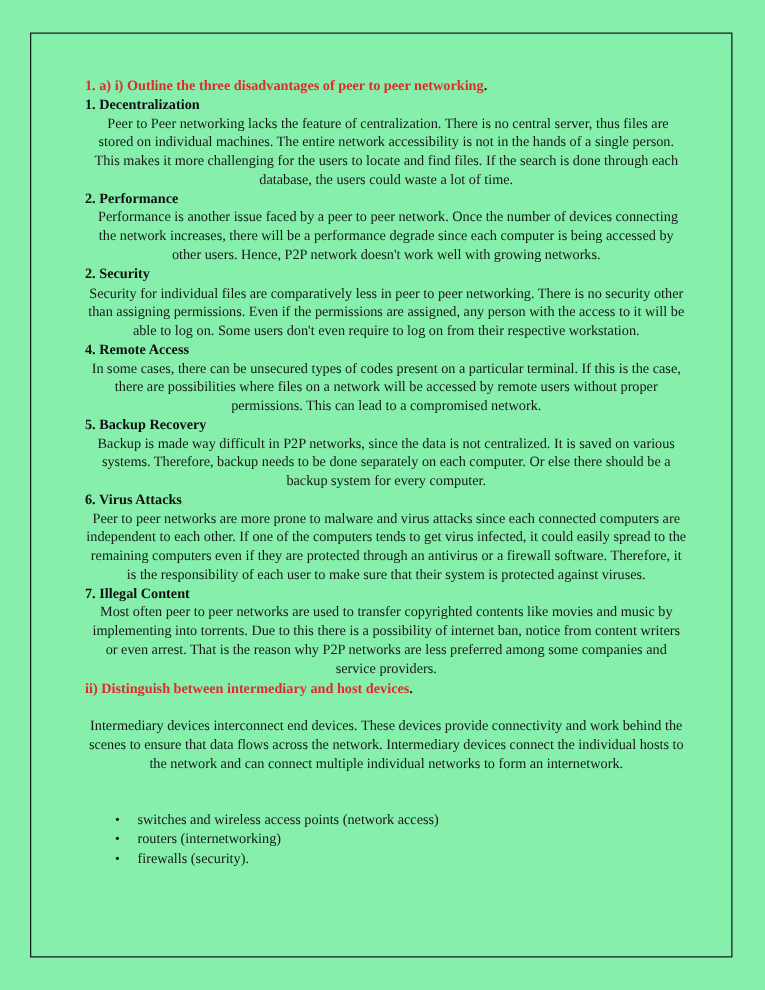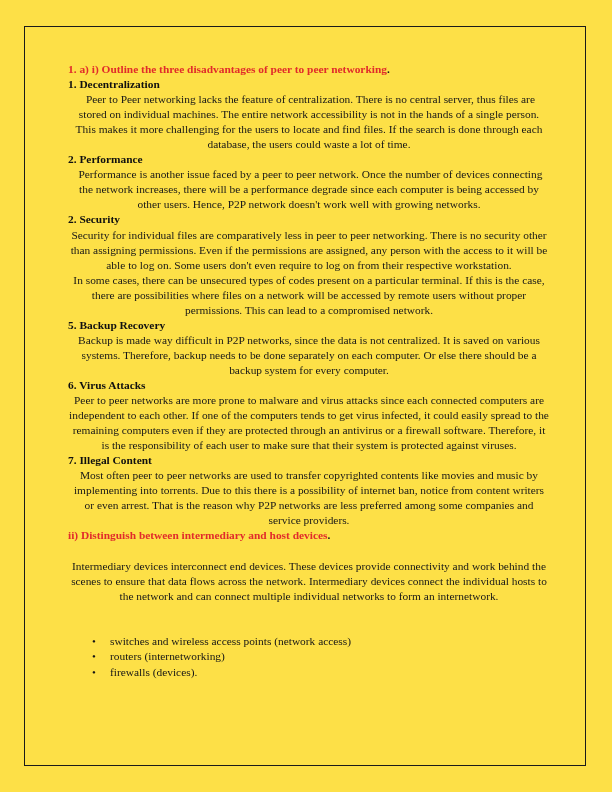--- a/index.html
+++ b/index.html
@@ -4,21 +4,21 @@
 <style>
   html, body {
     margin: 0;
     padding: 0;
     background: #ffffff;
   }
   .page {
     position: relative;
     width: 612px;
     height: 792px;
-    background: #fde047;
+    background: #86efac;
     overflow: hidden;
     font-family: "Liberation Serif", "DejaVu Serif", serif;
   }
   .page-border {
     position: absolute;
     left: 24px;
     top: 26px;
     width: 562px;
     height: 740px;
     border: 1.3px solid #1a1a1a;
@@ -92,20 +92,21 @@
 
     <p class="sub-heading">1. Decentralization</p>
     <p class="body-par lead-space">Peer to Peer networking lacks the feature of centralization. There is no central server, thus files are stored on individual machines. The entire network accessibility is not in the hands of a single person. This makes it more challenging for the users to locate and find files. If the search is done through each database, the users could waste a lot of time.</p>
 
     <p class="sub-heading">2. Performance</p>
     <p class="body-par lead-space">Performance is another issue faced by a peer to peer network. Once the number of devices connecting the network increases, there will be a performance degrade since each computer is being accessed by other users. Hence, P2P network doesn't work well with growing networks.</p>
 
     <p class="sub-heading">2. Security</p>
     <p class="body-par">Security for individual files are comparatively less in peer to peer networking. There is no security other than assigning permissions. Even if the permissions are assigned, any person with the access to it will be able to log on. Some users don't even require to log on from their respective workstation.</p>
 
+    <p class="sub-heading">4. Remote Access</p>
     <p class="body-par">In some cases, there can be unsecured types of codes present on a particular terminal. If this is the case, there are possibilities where files on a network will be accessed by remote users without proper permissions. This can lead to a compromised network.</p>
 
     <p class="sub-heading">5. Backup Recovery</p>
     <p class="body-par">Backup is made way difficult in P2P networks, since the data is not centralized. It is saved on various systems. Therefore, backup needs to be done separately on each computer. Or else there should be a backup system for every computer.</p>
 
     <p class="sub-heading">6. Virus Attacks</p>
     <p class="body-par">Peer to peer networks are more prone to malware and virus attacks since each connected computers are independent to each other. If one of the computers tends to get virus infected, it could easily spread to the remaining computers even if they are protected through an antivirus or a firewall software. Therefore, it is the responsibility of each user to make sure that their system is protected against viruses.</p>
 
     <p class="sub-heading">7. Illegal Content</p>
     <p class="body-par">Most often peer to peer networks are used to transfer copyrighted contents like movies and music by implementing into torrents. Due to this there is a possibility of internet ban, notice from content writers or even arrest. That is the reason why P2P networks are less preferred among some companies and service providers.</p>
@@ -117,17 +118,17 @@
     <p class="body-par">Intermediary devices interconnect end devices. These devices provide connectivity and work behind the scenes to ensure that data flows across the network. Intermediary devices connect the individual hosts to the network and can connect multiple individual networks to form an internetwork.</p>
 
     <div class="blank-line"></div>
 
 
     <div class="blank-line"></div>
 
     <ul class="bullets">
       <li><span class="dot">•</span><span>switches and wireless access points (network access)</span></li>
       <li><span class="dot">•</span><span>routers (internetworking)</span></li>
-      <li><span class="dot">•</span><span>firewalls (devices).</span></li>
+      <li><span class="dot">•</span><span>firewalls (security).</span></li>
     </ul>
 
   </div>
 </div>
 
 </body></html>

